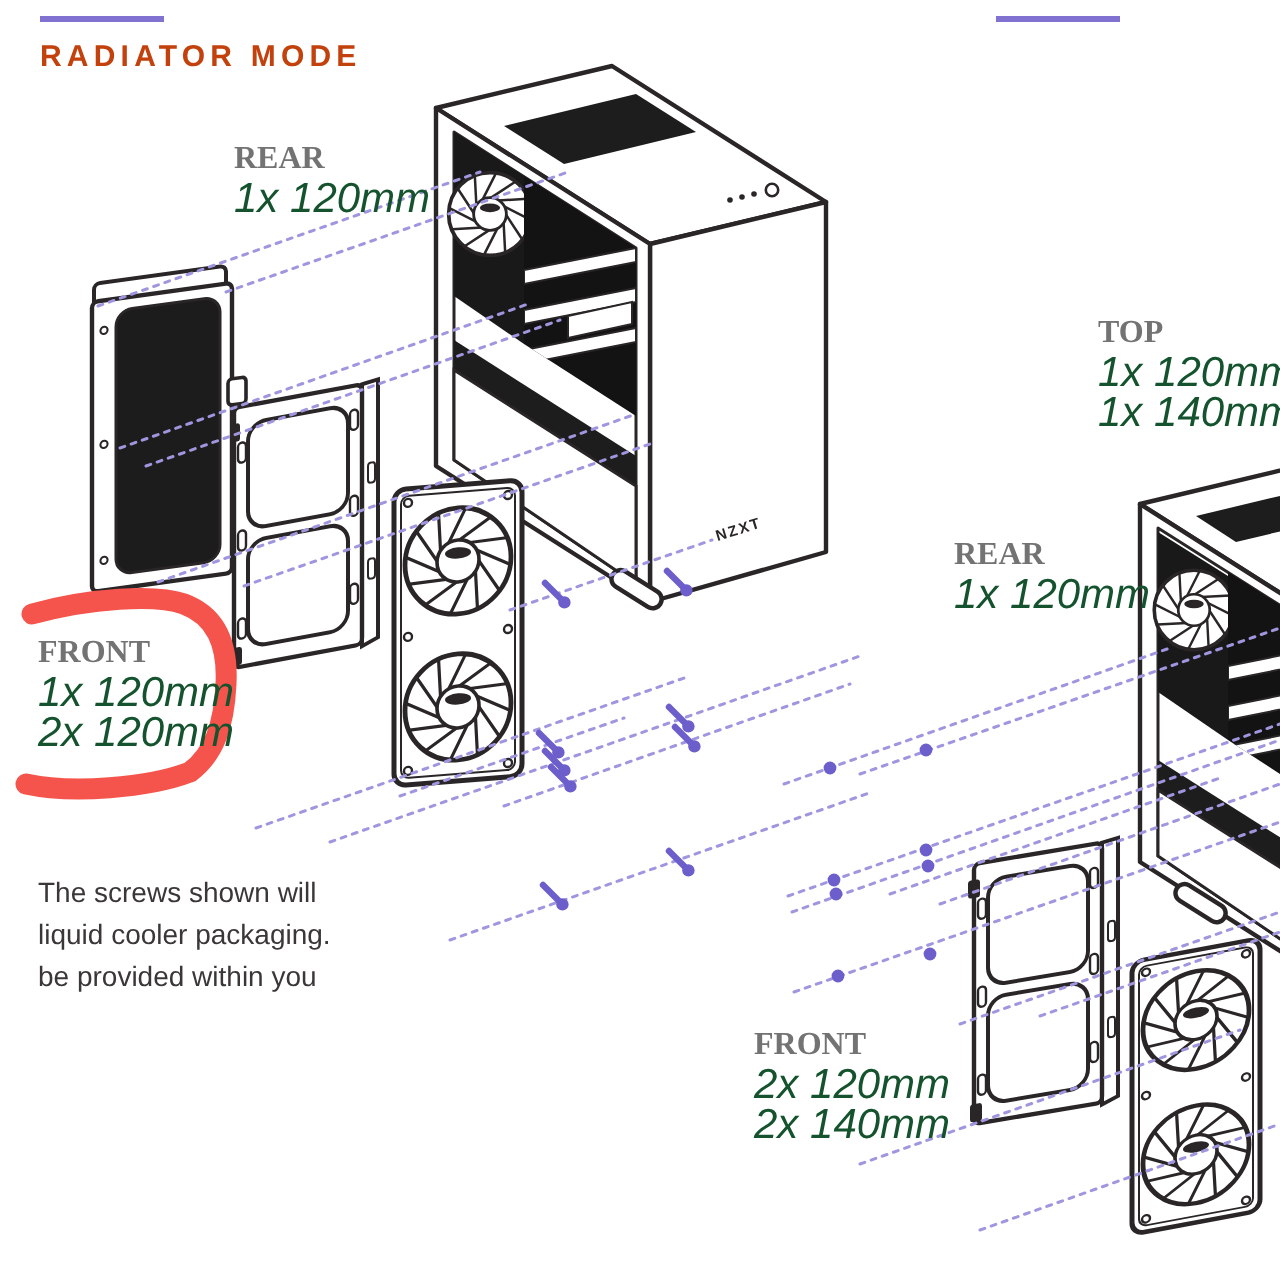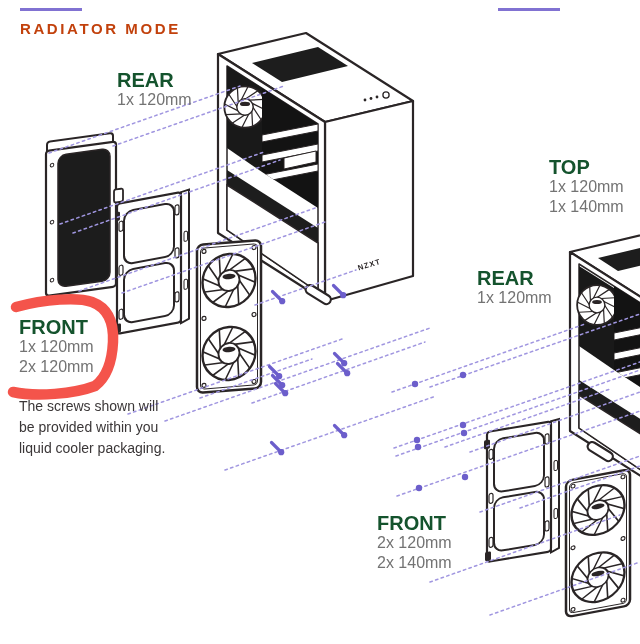--- a/index.html
+++ b/index.html
@@ -5,23 +5,23 @@
   html,body{margin:0;padding:0;}
   body{
     width:640px;height:644px;background:#ffffff;overflow:hidden;position:relative;
     font-family:"Liberation Sans",sans-serif;
   }
   .stage{position:absolute;left:0;top:0;width:640px;height:644px;}
   svg.art{position:absolute;left:0;top:0;}
   .hd{position:absolute;font-size:15px;font-weight:bold;letter-spacing:2.6px;color:#c2410c;white-space:nowrap;z-index:3;}
   .rule{position:absolute;width:62px;height:3px;background:#8172d2;z-index:3;}
   .flabel{position:absolute;white-space:nowrap;z-index:3;}
-  .flabel .nm{font-size:20px;font-weight:bold;color:#14532d;height:20px;line-height:20px;}
-  .flabel .vv{font-size:16px;color:#737373;height:20px;line-height:20px;}
-  .note{position:absolute;font-size:14px;color:#3b3738;z-index:3;}
+  .flabel .nm{font-size:16px;font-weight:bold;color:#737373;height:20px;line-height:20px;font-family:Liberation Serif, serif;}
+  .flabel .vv{font-size:21px;color:#14532d;height:20px;line-height:20px;font-style:italic;}
+  .note{position:absolute;font-size:14px;color:#3b3738;z-index:3;margin-top:40px;}
   .note div{height:21px;line-height:21px;white-space:nowrap;}
 </style>
 </head>
 <body>
 
 <div class="stage">
 
 <svg class="art" width="640" height="644" viewBox="0 0 640 644">
   <defs>
     <g id="fanblades" stroke="#2a2526" stroke-width="1.6" stroke-linecap="round">
@@ -226,22 +226,22 @@
 </div>
 
 <div class="flabel" style="left:19px;top:317px">
   <div class="nm">FRONT</div>
   <div class="vv">1x 120mm</div>
   <div class="vv">2x 120mm</div>
 </div>
 
 <div class="note" style="left:19px;top:396px">
   <div>The screws shown will</div>
+  <div>liquid cooler packaging.</div>
   <div>be provided within you</div>
-  <div>liquid cooler packaging.</div>
 </div>
 
 <div class="flabel" style="left:549px;top:157px">
   <div class="nm">TOP</div>
   <div class="vv">1x 120mm</div>
   <div class="vv">1x 140mm</div>
 </div>
 
 <div class="flabel" style="left:477px;top:268px">
   <div class="nm">REAR</div>

